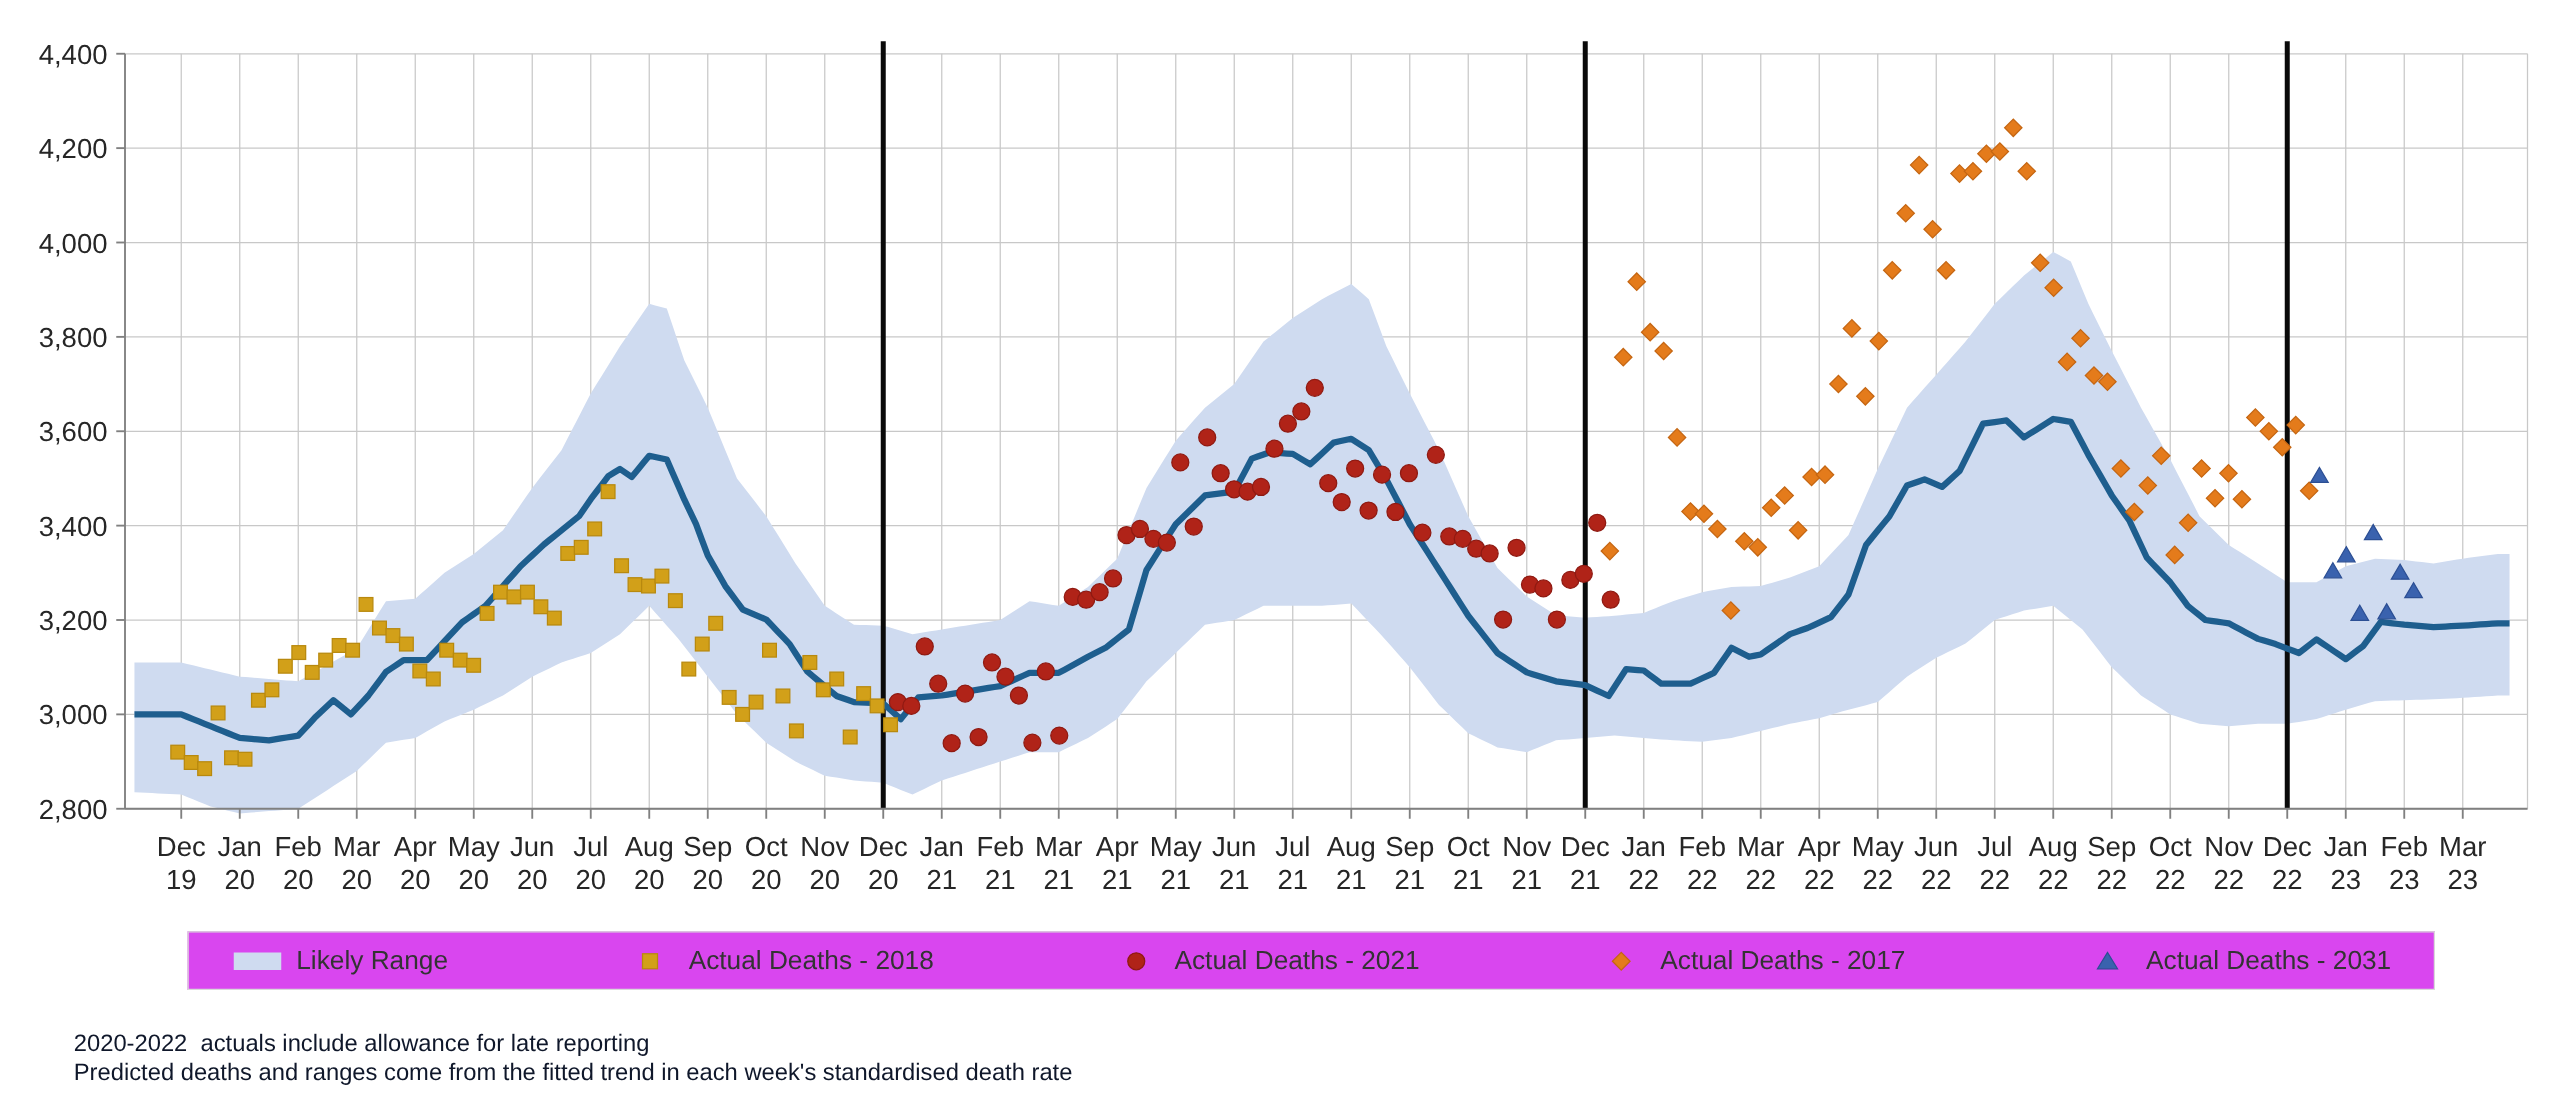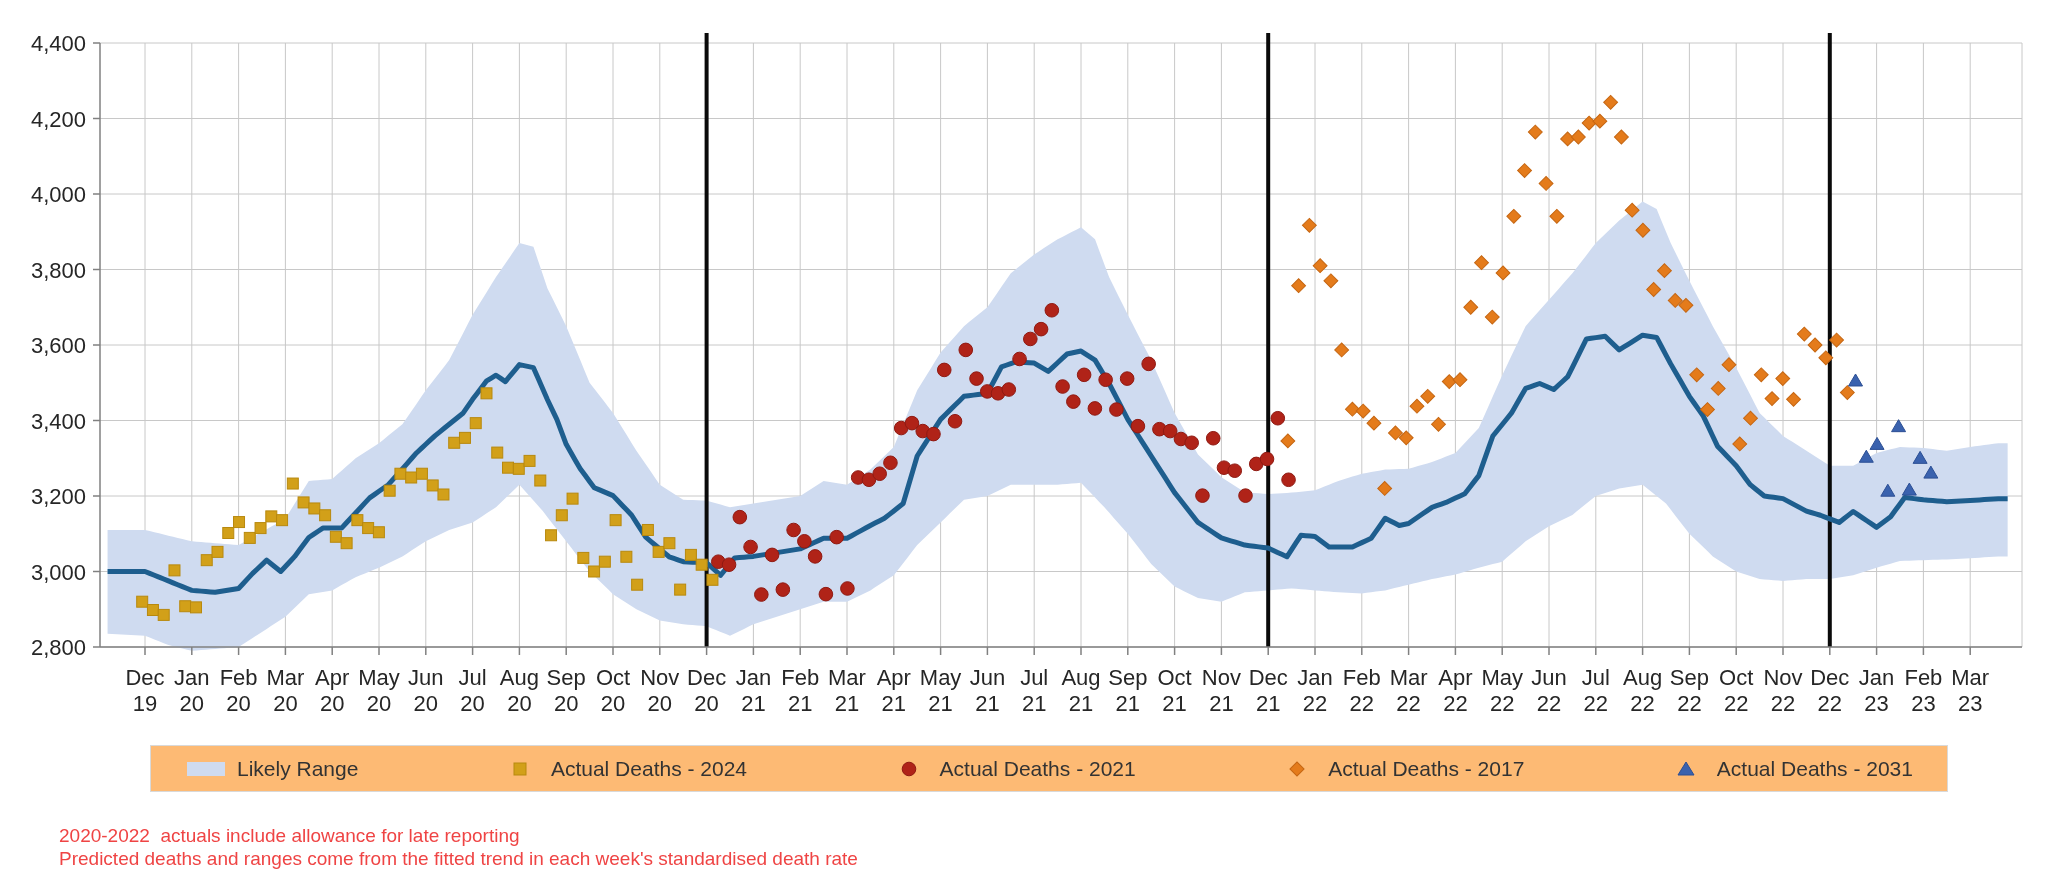--- a/index.html
+++ b/index.html
@@ -1,24 +1,24 @@
 <!DOCTYPE html>
 <html><head>
 <meta charset="utf-8">
 <style>
   html,body{margin:0;padding:0;background:#fff;}
   #fig{position:relative;width:2048px;height:889px;background:#fff;
        font-family:"Liberation Sans",sans-serif;overflow:hidden;}
   #plot{position:absolute;left:0;top:0;}
   #legend{position:absolute;left:150px;top:745px;width:1798px;height:47px;
-          border:1px solid #d9d9d9;background:#fdba74;display:flex;align-items:center;
+          border:1px solid #d9d9d9;background:#d946ef;display:flex;align-items:center;
           justify-content:space-between;padding:0 34px;box-sizing:border-box;}
   .lg-item{display:flex;align-items:center;gap:10px;}
   .lg-label{font-size:21px;color:#333;white-space:nowrap;}
-  .footnote{position:absolute;left:59px;font-size:19px;color:#ef4444;white-space:pre;}
+  .footnote{position:absolute;left:59px;font-size:19px;color:#0f172a;white-space:pre;}
   #fn1{top:825px;}
   #fn2{top:848px;}
 </style>
 </head>
 <body>
 
 <div id="fig">
   <svg id="plot" width="2048" height="889" viewBox="0 0 2048 889">
       <g>
         <line x1="100" y1="647" x2="2022" y2="647" stroke="#c8c8c8" stroke-width="1"></line>
@@ -404,21 +404,21 @@
       <div class="lg-item">
         <svg width="42" height="20">
           <rect x="2" y="3" width="38" height="14" fill="#cfdbf0"></rect>
         </svg>
         <span class="lg-label">Likely Range</span>
       </div>
       <div class="lg-item">
         <svg width="42" height="20">
           <rect x="15" y="4" width="12" height="12" fill="#d2a019" stroke="#b8890e"></rect>
         </svg>
-        <span class="lg-label">Actual Deaths - 2024</span>
+        <span class="lg-label">Actual Deaths - 2018</span>
       </div>
       <div class="lg-item">
         <svg width="42" height="20">
           <circle cx="21" cy="10" r="6.8" fill="#b02318" stroke="#8f1a12"></circle>
         </svg>
         <span class="lg-label">Actual Deaths - 2021</span>
       </div>
       <div class="lg-item">
         <svg width="42" height="20">
           <rect x="16" y="5" width="10" height="10" transform="rotate(45 21 10)" fill="#e47b1b" stroke="#c56612"></rect>

